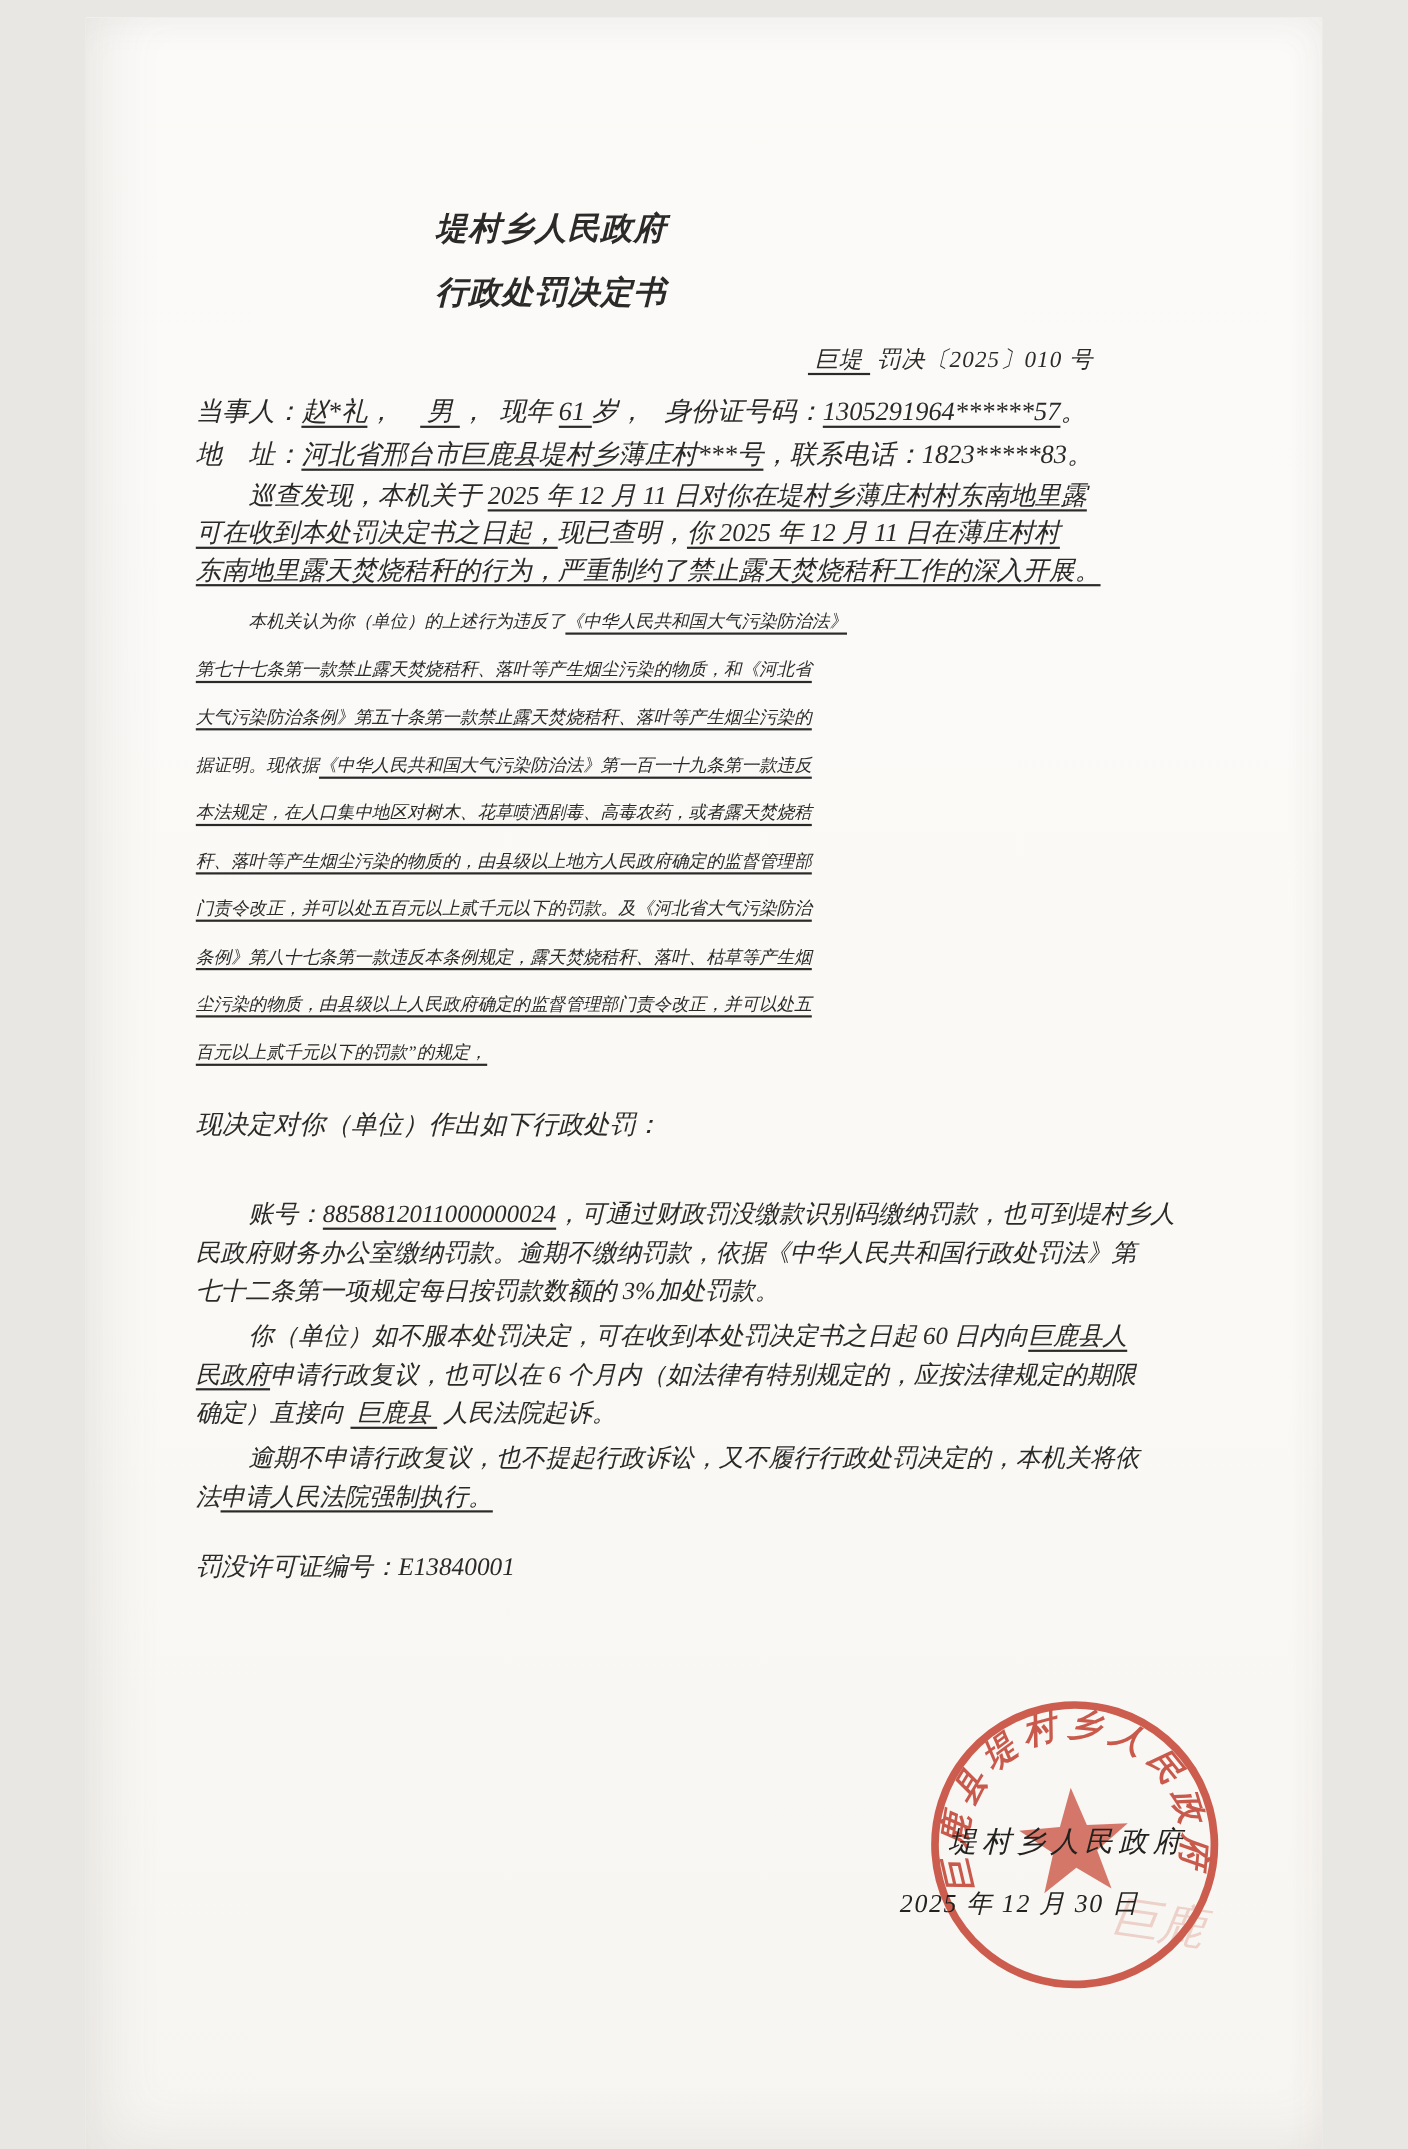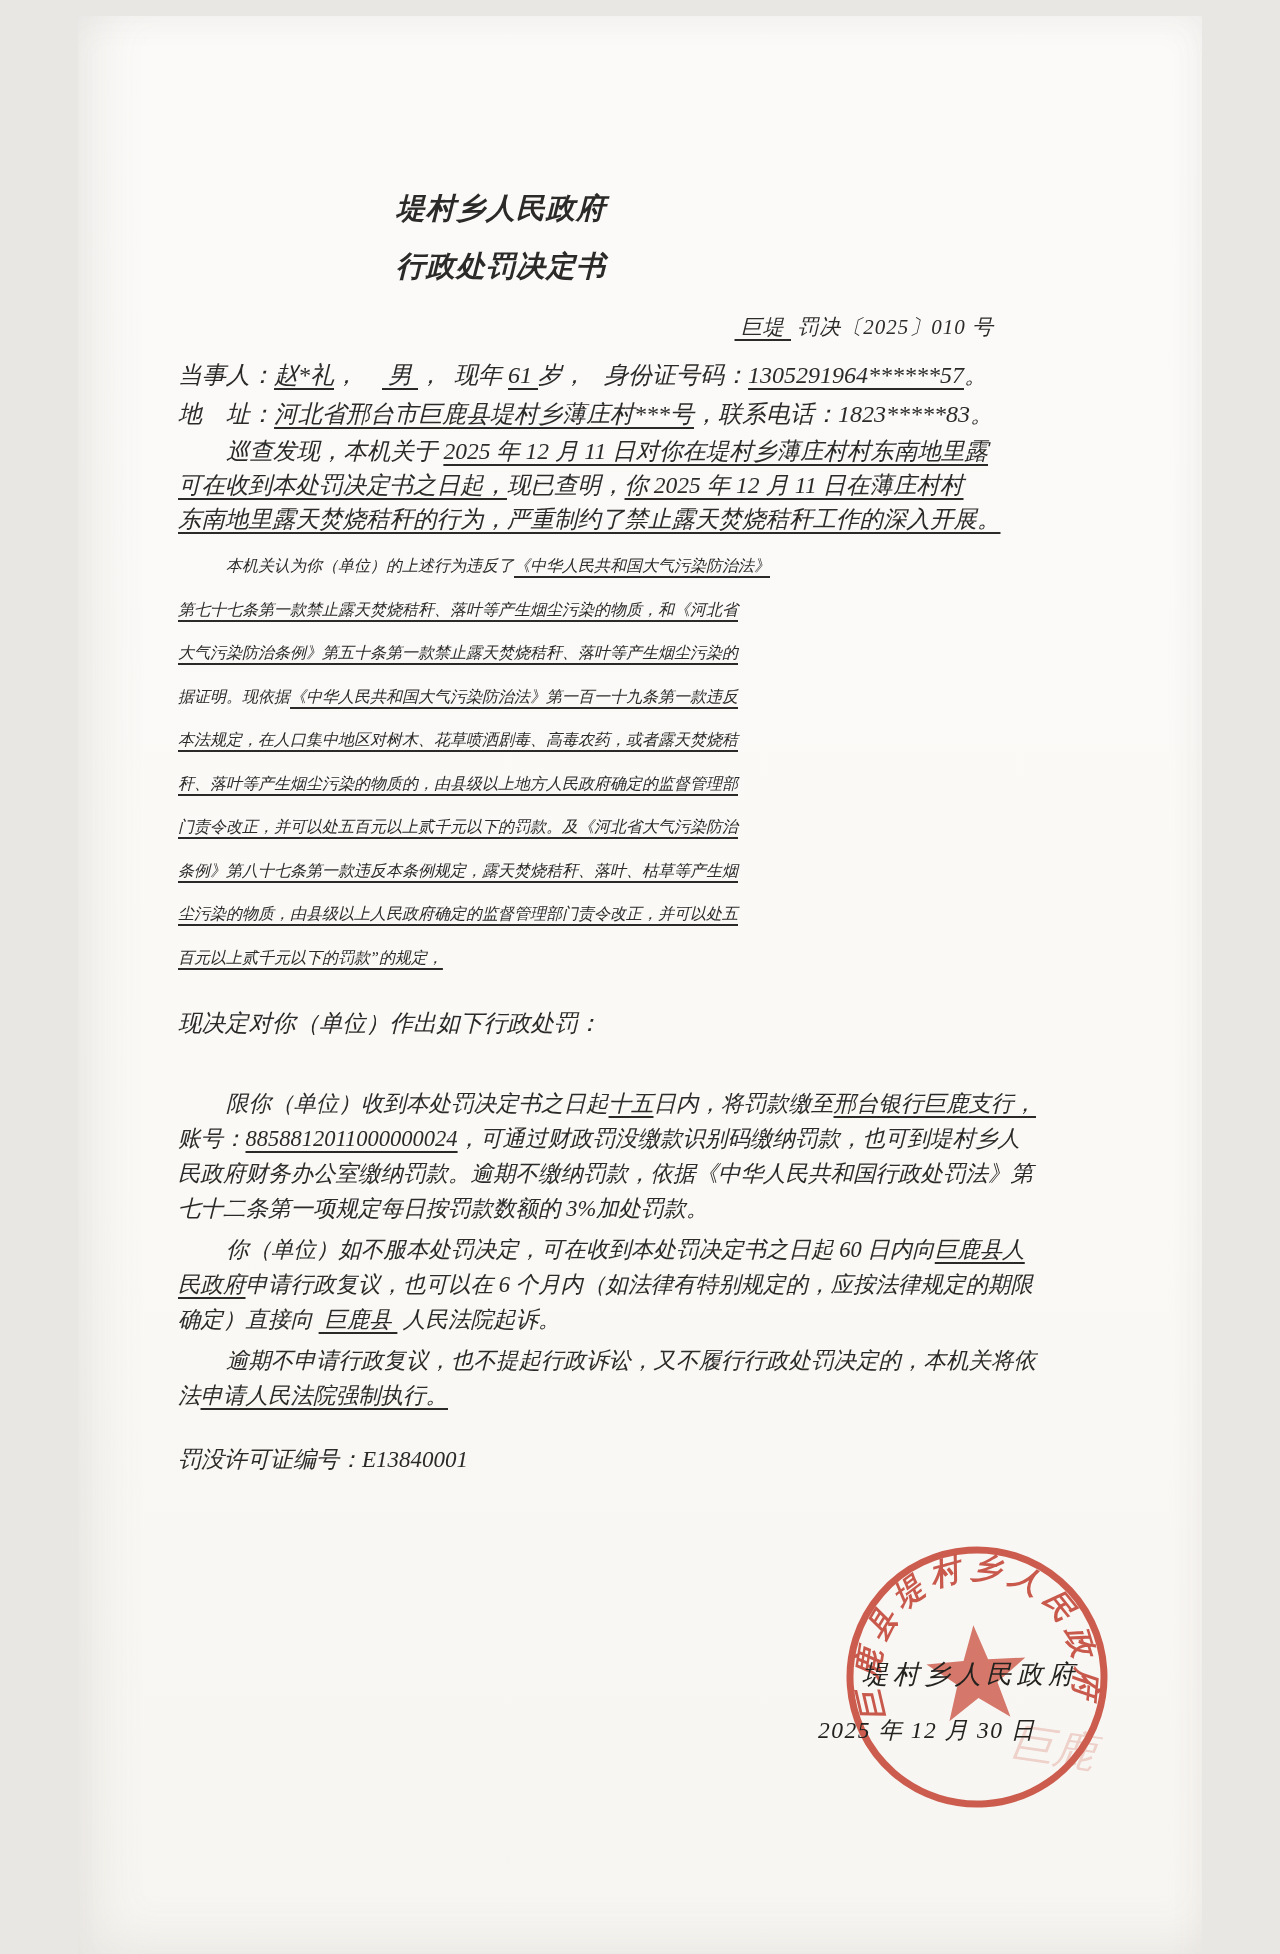--- a/index.html
+++ b/index.html
@@ -69,21 +69,20 @@
         <div class="line"><span class="u">秆、落叶等产生烟尘污染的物质的，由县级以上地方人民政府确定的监督管理部</span></div>
         <div class="line"><span class="u">门责令改正，并可以处五百元以上贰千元以下的罚款。及《河北省大气污染防治</span></div>
         <div class="line"><span class="u">条例》第八十七条第一款违反本条例规定，露天焚烧秸秆、落叶、枯草等产生烟</span></div>
         <div class="line"><span class="u">尘污染的物质，由县级以上人民政府确定的监督管理部门责令改正，并可以处五</span></div>
         <div class="line"><span class="u">百元以上贰千元以下的罚款”的规定，</span></div>
       </div>
       <div class="sec sec-decision">
         <div class="line"><span>现决定对你（单位）作出如下行政处罚：</span></div>
       </div>
       <div class="sec sec-pay ind">
-        <div class="line"><span>限你（单位）收到本处罚决定书之日起</span><span class="u">十五</span><span>日内，将罚款缴至</span><span class="u">邢台银行巨鹿支行，</span></div>
         <div class="line"><span>账号：</span><span class="u">8858812011000000024</span><span>，可通过财政罚没缴款识别码缴纳罚款，也可到堤村乡人</span></div>
         <div class="line"><span>民政府财务办公室缴纳罚款。逾期不缴纳罚款，依据《中华人民共和国行政处罚法》第</span></div>
         <div class="line"><span>七十二条第一项规定每日按罚款数额的 3%加处罚款。</span></div>
       </div>
       <div class="sec sec-appeal ind">
         <div class="line"><span>你（单位）如不服本处罚决定，可在收到本处罚决定书之日起 60 日内向</span><span class="u">巨鹿县人</span></div>
         <div class="line"><span class="u">民政府</span><span>申请行政复议，也可以在 6 个月内（如法律有特别规定的，应按法律规定的期限</span></div>
         <div class="line"><span>确定）直接向 </span><span class="u"> 巨鹿县 </span><span> 人民法院起诉。</span></div>
       </div>
       <div class="sec sec-enforce ind">

